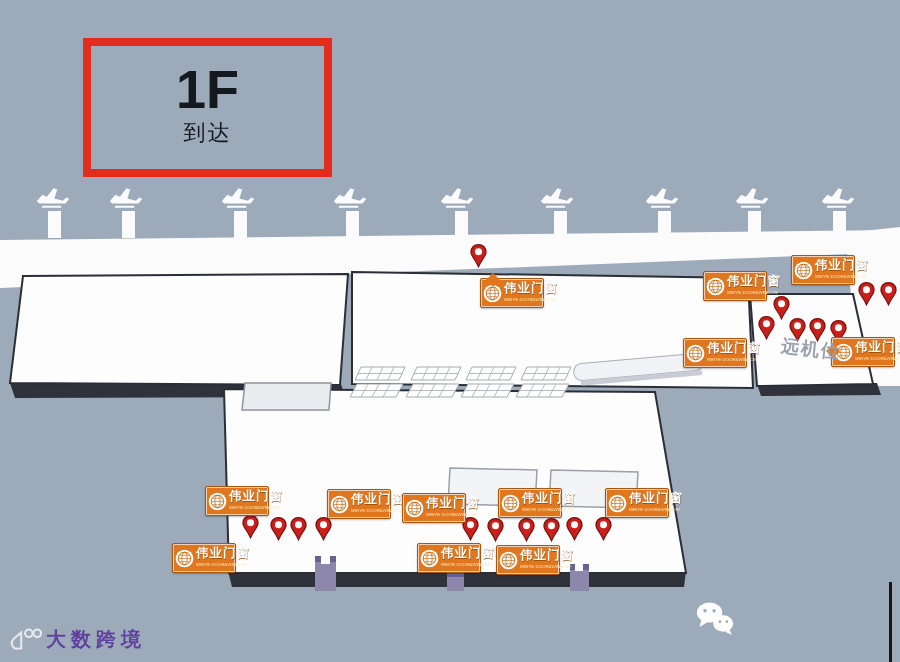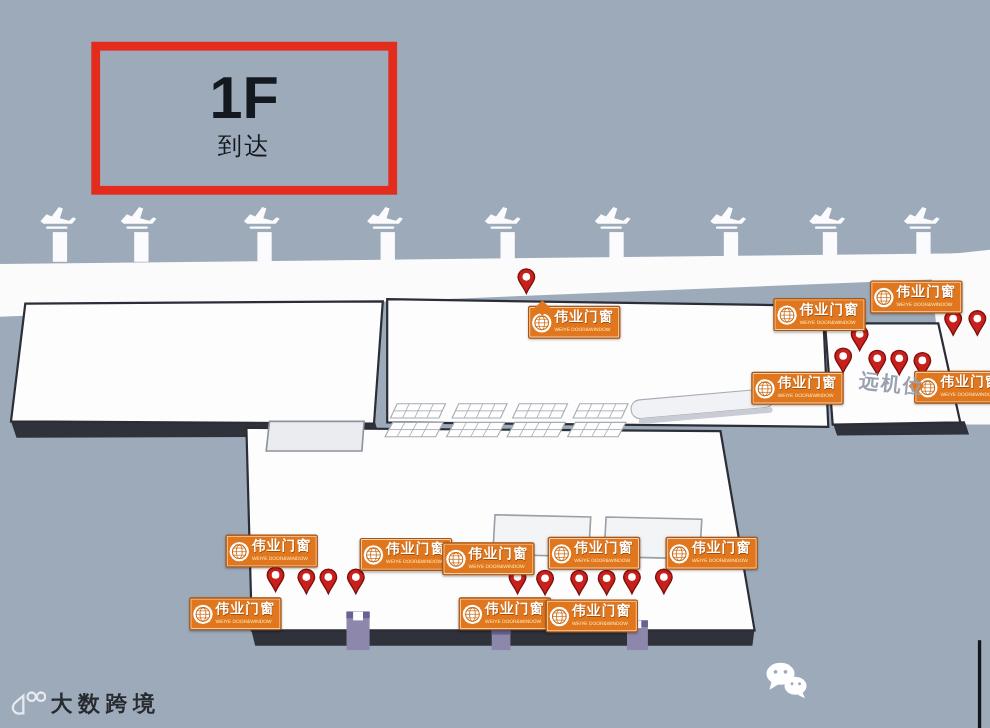--- a/index.html
+++ b/index.html
@@ -10,56 +10,56 @@
   }
   #stage{position:absolute;inset:0;}
   #baseplan{position:absolute;left:0;top:0;z-index:1;}
   #overlay{position:absolute;inset:0;z-index:5;}
 
   .page-title{
     position:absolute;left:352px;top:16px;z-index:60;
     font-size:31px;font-weight:bold;color:#171b22;letter-spacing:6px;white-space:nowrap;
   }
   .floor-box{
-    position:absolute;left:83px;top:38px;width:278px;height:139px;z-index:60;
+    position:absolute;left:83px;top:38px;width:249px;height:139px;z-index:60;
     border:8px solid var(--red,#e32b1e);box-sizing:border-box;text-align:center;
   }
   .floor-num{font-size:54px;font-weight:800;color:#14181f;line-height:1;margin-top:16px;}
   .floor-lbl{font-size:22px;font-weight:normal;color:#14181f;margin-top:2px;letter-spacing:2px;}
 
   .plane{position:absolute;width:40px;height:26px;z-index:10;}
   .bridge{position:absolute;top:211px;width:13px;height:27px;background:#fbfbfd;z-index:9;}
 
   .remote-label{
     position:absolute;left:781px;top:337px;z-index:30;
     font-size:18px;font-weight:bold;color:#99a1af;letter-spacing:2px;
     transform:rotate(6deg);white-space:nowrap;
   }
 
   .pin{position:absolute;width:19px;height:26px;z-index:40;}
 
   .banner{
-    position:absolute;width:84px;height:26px;z-index:50;
+    position:absolute;width:64px;height:26px;z-index:50;
     background:var(--orange,#e0771e);border:1px solid #a85612;border-radius:2px;
     box-shadow:inset 0 0 0 1px rgba(255,255,255,.65),0 1px 2px rgba(0,0,0,.25);
     display:flex;align-items:center;padding:14px 2px;box-sizing:border-box;
   }
   .banner .blogo{flex:0 0 auto;width:19px;height:19px;}
   .btxt{margin-left:2px;line-height:1;min-width:0;}
   .bcn{font-size:12.5px;font-weight:bold;color:#fff;letter-spacing:1px;white-space:nowrap;
        text-shadow:.5px 1px 0 rgba(130,60,0,.65);}
   .ben{font-size:8px;color:#ffe9b8;white-space:nowrap;transform:scale(.55);
        transform-origin:0 50%;margin-top:1px;width:182%;}
   .ptr{position:absolute;width:10px;height:10px;background:var(--orange,#e0771e);transform:rotate(45deg);}
   .ptr-top{top:-4px;left:7px;}
   .ptr-left{left:-4px;top:8px;}
 
   .watermark{position:absolute;left:8px;top:624px;z-index:70;display:flex;align-items:center;opacity:.75;}
   .watermark svg{width:34px;height:30px;}
-  .wm-text{font-size:20px;color:#000000;letter-spacing:5px;margin-left:4px;font-weight:bold;}
+  .wm-text{font-size:20px;color:#4c1d95;letter-spacing:5px;margin-left:4px;font-weight:bold;}
 
   .footer-brand{position:absolute;left:695px;top:600px;z-index:70;display:flex;align-items:center;}
   .footer-brand svg{width:40px;height:36px;}
   .fb-text{font-size:23px;font-weight:bold;color:#fff;letter-spacing:2px;margin-left:6px;white-space:nowrap;}
   .footer-divider{position:absolute;left:889px;top:582px;width:3px;height:80px;background:#15161a;z-index:70;}
 </style>
 </head>
 <body style="--bg: #9caaba; --orange: #e0771e; --red: #e32b1e;">
 
 <div id="stage">

